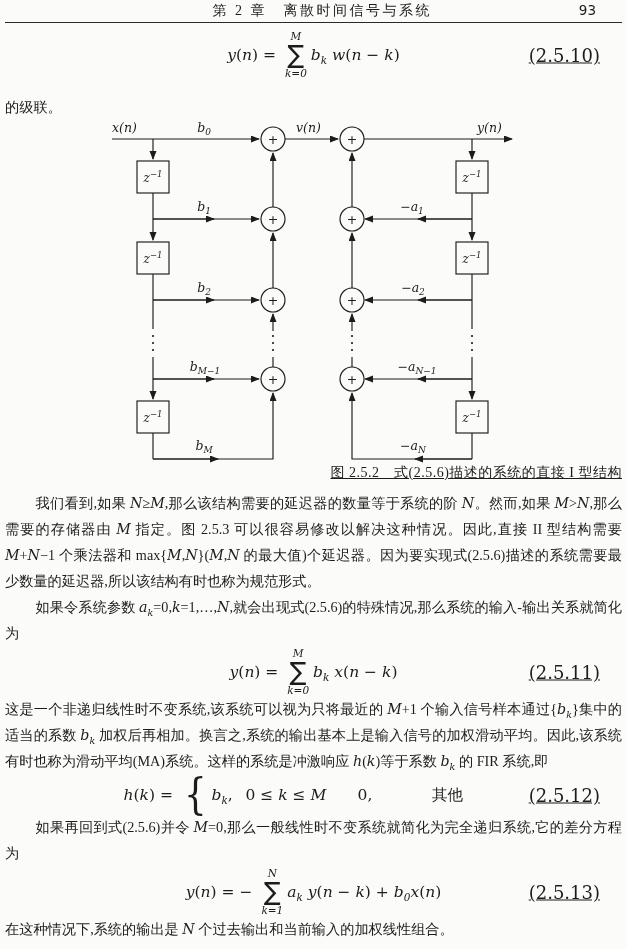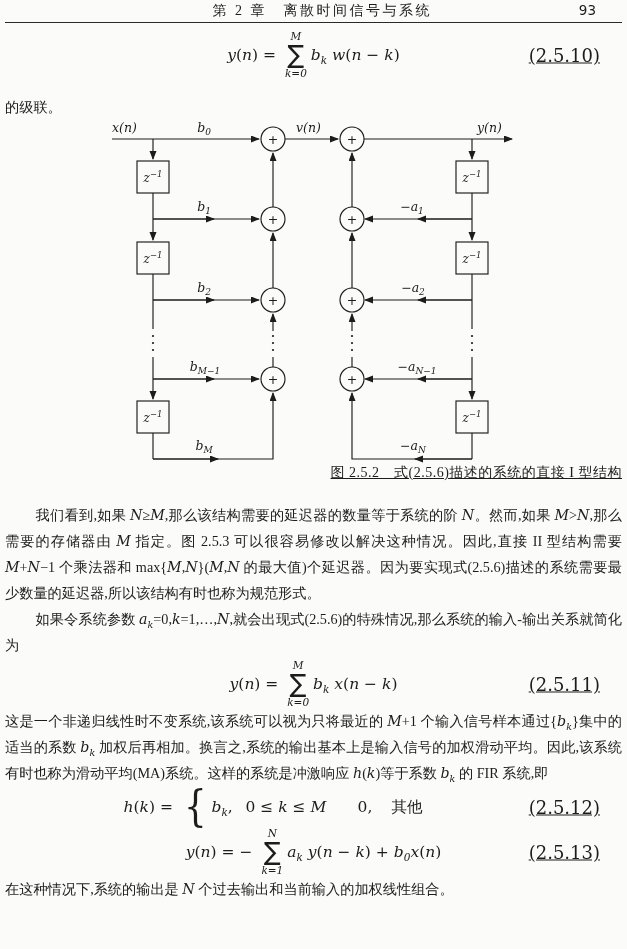--- a/index.html
+++ b/index.html
@@ -27,28 +27,28 @@
     font-size:18px;font-style:normal;text-decoration:underline;}
   #eq10{margin-top:8px;}
   #eq11,#eq12{margin-top:2px;}
   #eq13{margin-top:2px;}
   .brace{font-size:42px;line-height:38px;font-weight:300;margin:0 3px 0 4px;
     transform:scaleX(.85);}
   .cases{display:inline-flex;}
   .case-row{display:flex;line-height:19px;}
   .c-left{display:inline-block;min-width:34px;}
   .c-right{display:inline-block;min-width:112px;}
-  .case-row:nth-child(2) .c-right{text-align:left;}
+  .case-row:nth-child(2) .c-right{text-align:center;}
   
   .body-text{margin:0;font-size:14.2px;line-height:26px;text-align:justify;}
   .body-text .it{font-family:"DejaVu Serif",serif;}
   .body-text sub{font-size:9.5px;font-style:italic;font-family:"DejaVu Serif",serif;line-height:0;}
   .indent{text-indent:2.15em;}
   #p0{line-height:20px;margin-top:18px;}
-  #p1{margin-top:20px;}
+  #p1{margin-top:8px;}
   
   svg{display:block;margin:2px 0 0 -5px;}
   .caption{text-align:right;font-size:14px;line-height:19px;letter-spacing:.5px;text-decoration:underline;}
   .ln{stroke:#1c1c1c;stroke-width:1.15;fill:none;}
   .bx{fill:#fbfbf9;stroke:#1c1c1c;stroke-width:1.15;}
   .nd{fill:#fbfbf9;stroke:#1c1c1c;stroke-width:1.15;}
   .sg{font-family:"DejaVu Serif",serif;font-size:12.5px;font-style:italic;fill:#1c1c1c;}
   .cf{font-family:"DejaVu Serif",serif;font-size:12.5px;font-style:italic;fill:#1c1c1c;}
   .sb{font-size:9px;}
   .sp{font-size:8.5px;}
@@ -228,20 +228,21 @@
         <span class="c-right"><span>0 ≤ </span><span class="it">k</span><span> ≤ </span><span class="it">M</span></span>
       </span>
       <span class="case-row">
         <span class="c-left"><span>0,</span></span>
         <span class="c-right"><span>其他</span></span>
       </span>
     </span>
     <span class="eq-tag">(2.5.12)</span>
   </div>
 
+  <p class="body-text indent" id="p4"><span>如果再回到式(2.5.6)并令 </span><span class="it">M</span><span>=0,那么一般线性时不变系统就简化为完全递归系统,它的差分方程为</span></p>
 
   <div class="eq" id="eq13">
     <span><span class="it">y</span><span>(</span><span class="it">n</span><span>) = − </span></span>
     <span class="sigma-wrap">
       <span class="sig-top">N</span>
       <span class="sig-glyph">∑</span>
       <span class="sig-bot">k=1</span>
     </span>
     <span><span class="it">a</span><sub class="it">k</sub><span> </span><span class="it">y</span><span>(</span><span class="it">n</span><span> − </span><span class="it">k</span><span>) + </span><span class="it">b</span><sub>0</sub><span class="it">x</span><span>(</span><span class="it">n</span><span>)</span></span>
     <span class="eq-tag">(2.5.13)</span>

